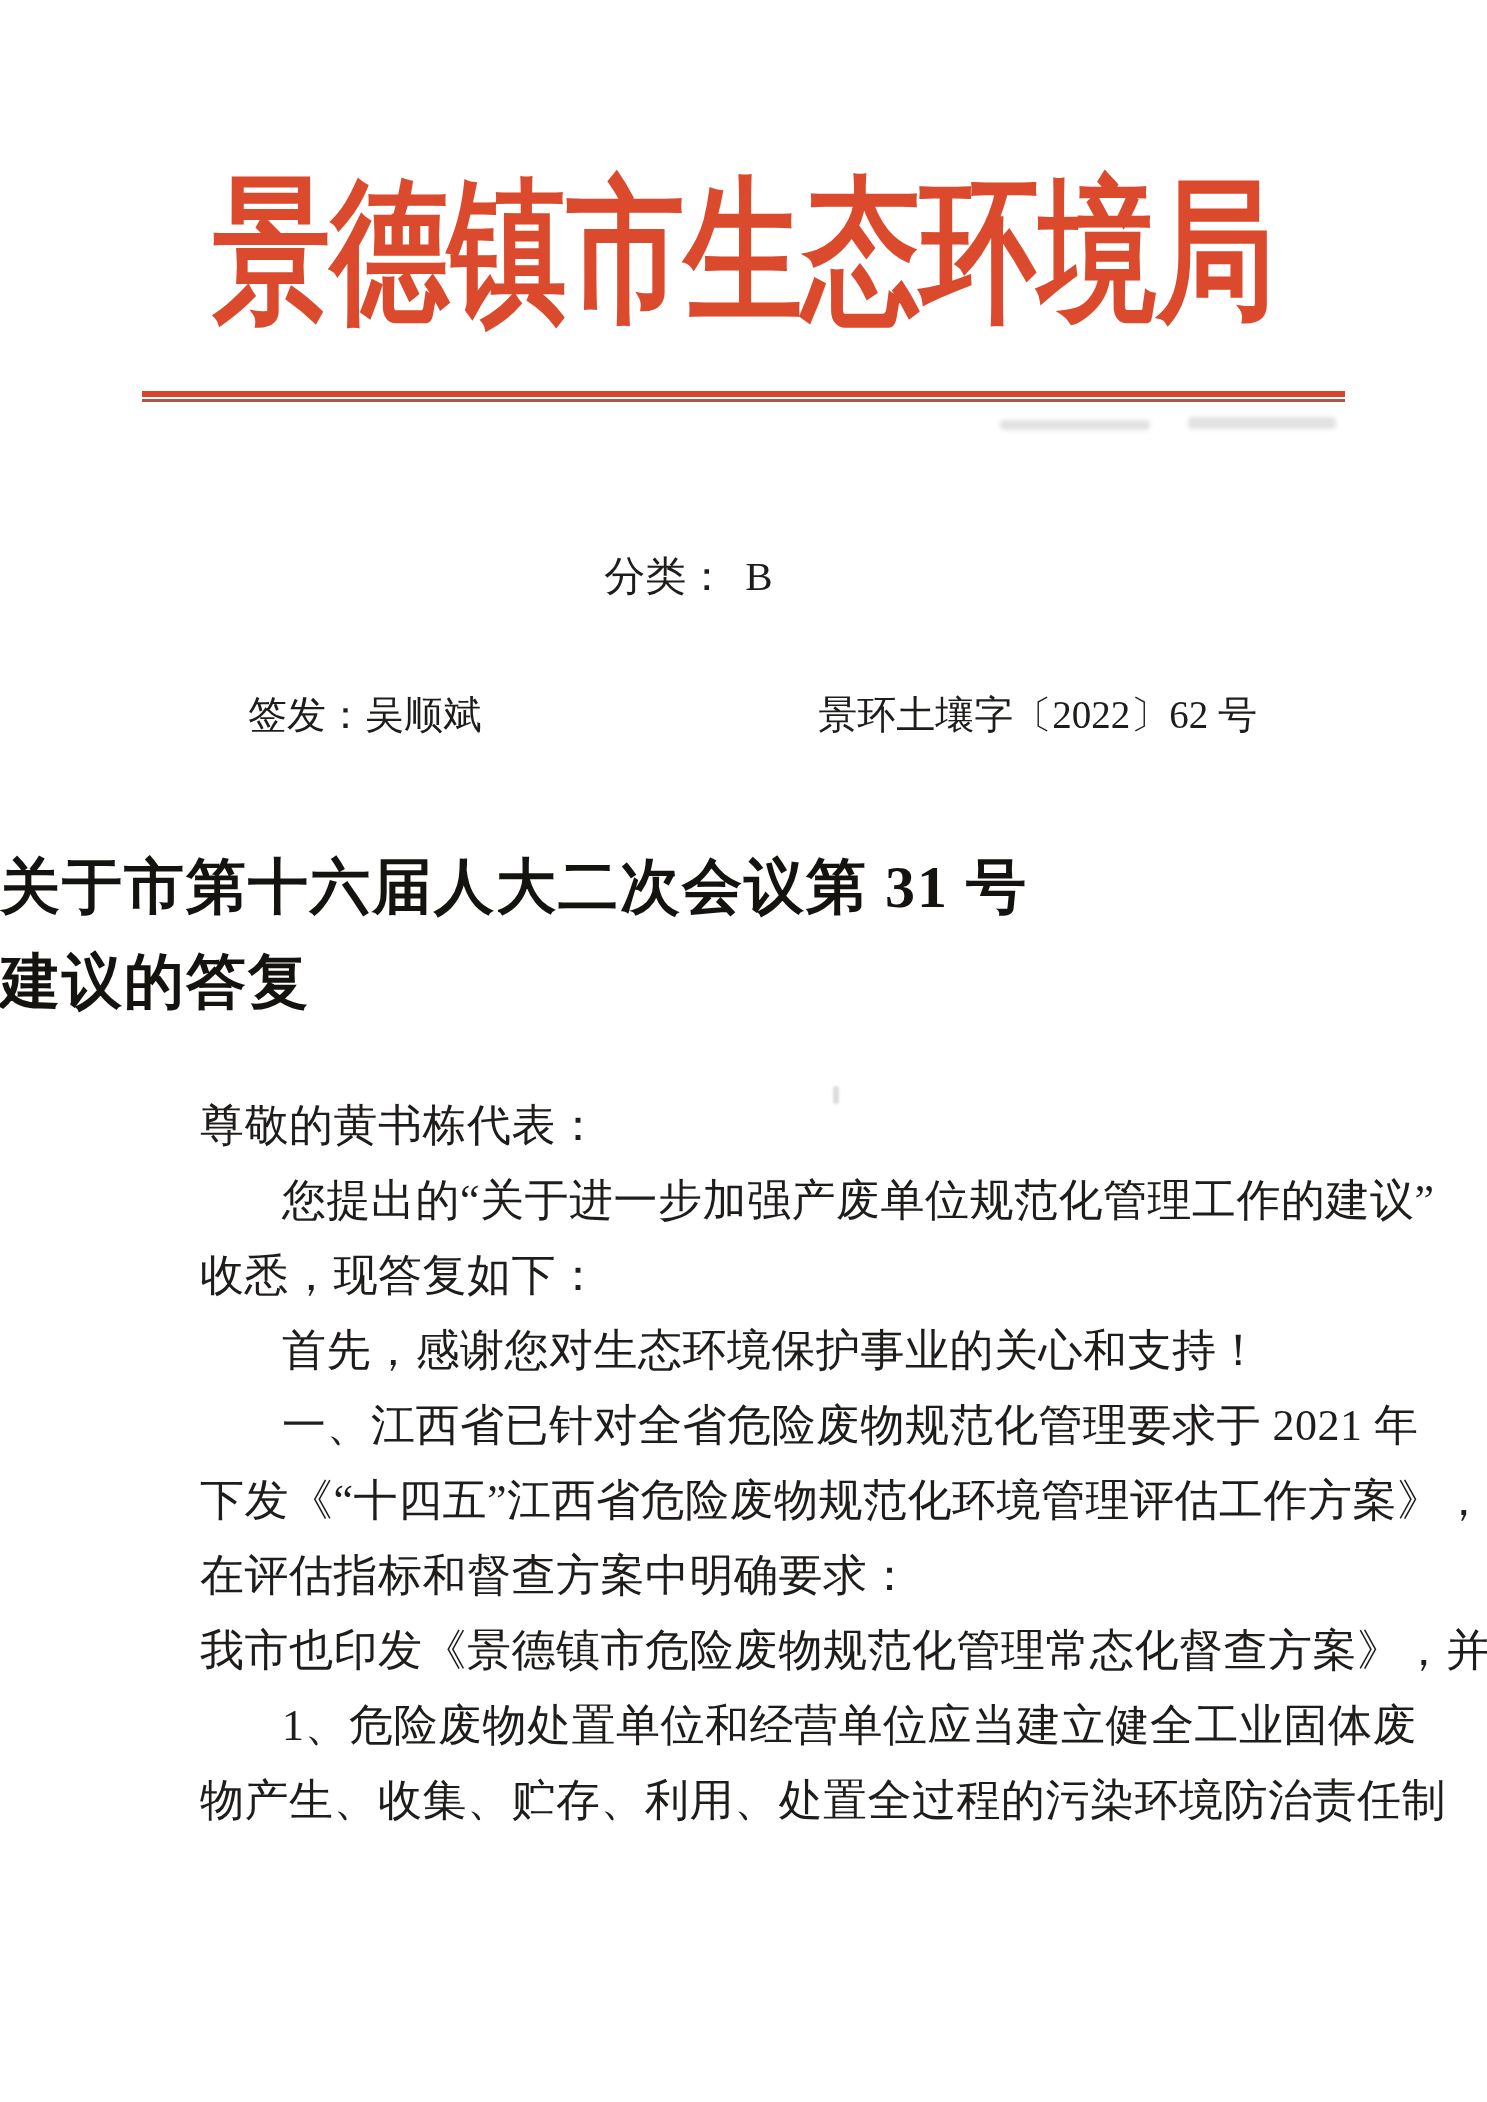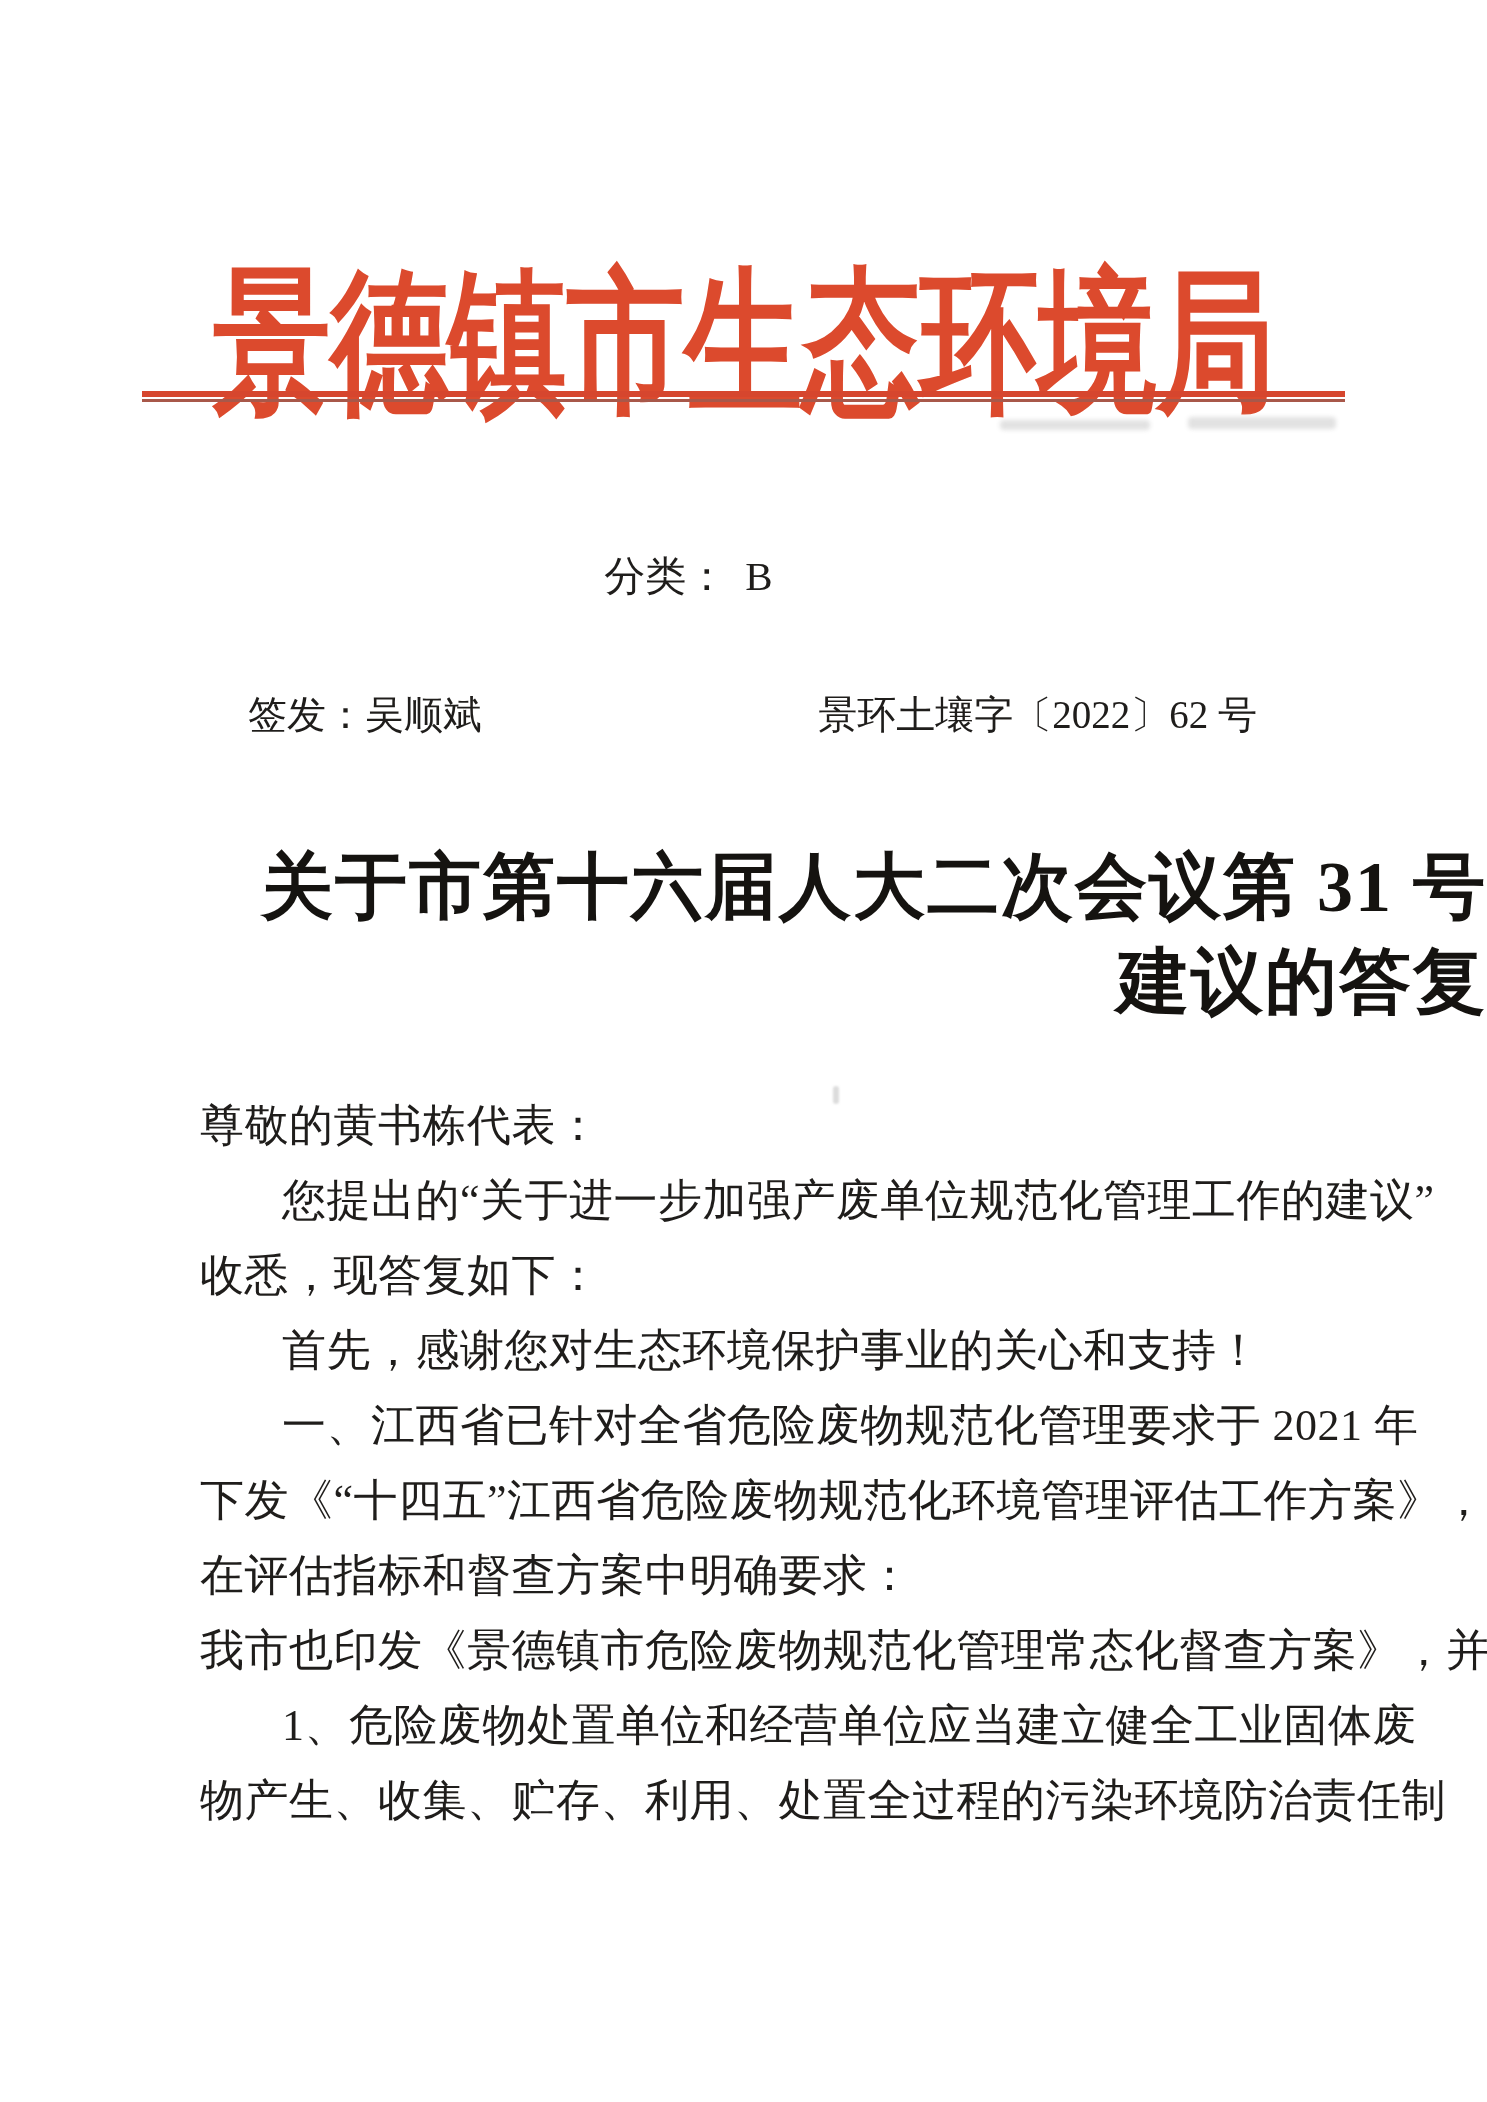--- a/index.html
+++ b/index.html
@@ -14,22 +14,22 @@
     background:#ffffff;
     font-family:"Liberation Serif","DejaVu Serif",serif;
     color:var(--body-text);
     position:relative;
     overflow:hidden;
   }
   .page{position:absolute;inset:0;}
 
   
   .letterhead{
-    position:absolute;left:0;top:184px;width:100%;height:220px;
-    display:flex;align-items:flex-end;justify-content:center;
+    position:absolute;left:0;top:195px;width:100%;height:220px;
+    display:flex;align-items:flex-start;justify-content:center;
   }
   .agency-name{
     font-size:118px;
     font-weight:bold;
     color:var(--header-red);
     letter-spacing:0px;
     white-space:nowrap;
     transform:scaleY(1.32);
     transform-origin:center center;
     line-height:1;
@@ -63,23 +63,23 @@
     font-size:39px;line-height:1.2;
     display:flex;justify-content:space-between;align-items:flex-end;
     box-sizing:border-box;
   }
   .issuer{margin-left:48px;white-space:nowrap;}
   .doc-number{margin-right:50px;white-space:nowrap;}
 
   
   .doc-title{
     position:absolute;left:0;top:840px;width:100%;
-    text-align:right;
+    text-align:left;
     font-weight:bold;
-    font-size:72px;
+    font-size:60px;
     line-height:95px;
     letter-spacing:2px;
     color:#151310;
   }
 
   
   .body-text{
     position:absolute;left:200px;top:1088px;width:1112px;
     font-size:44px;
     line-height:75px;

